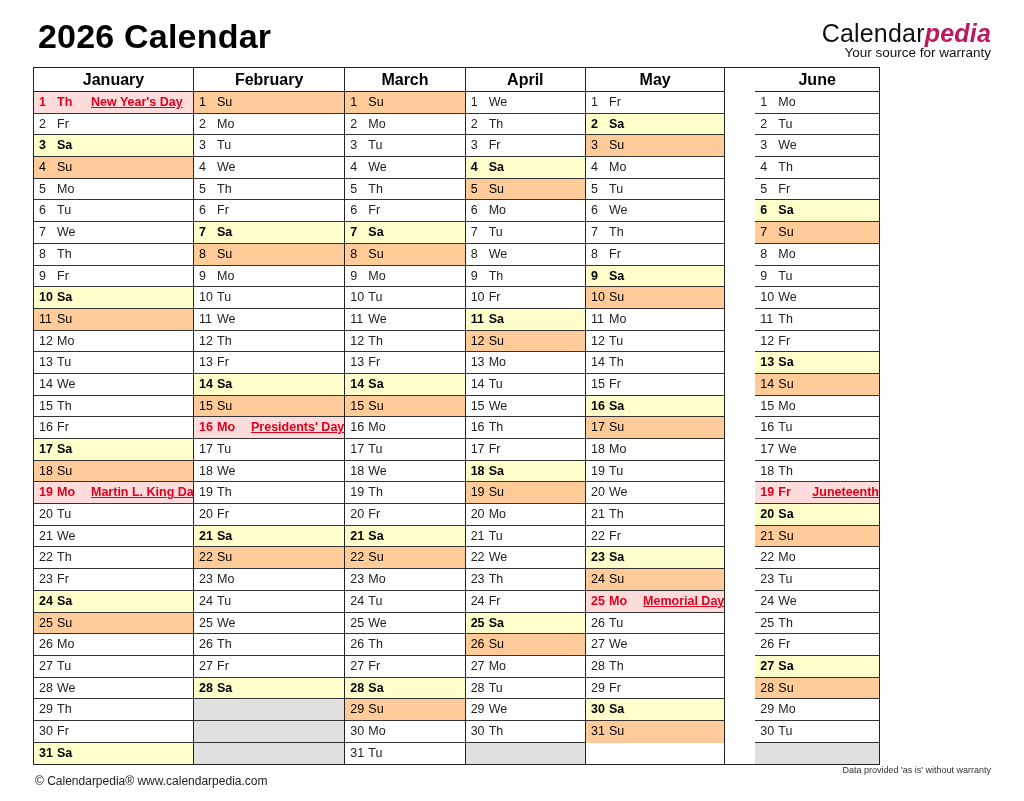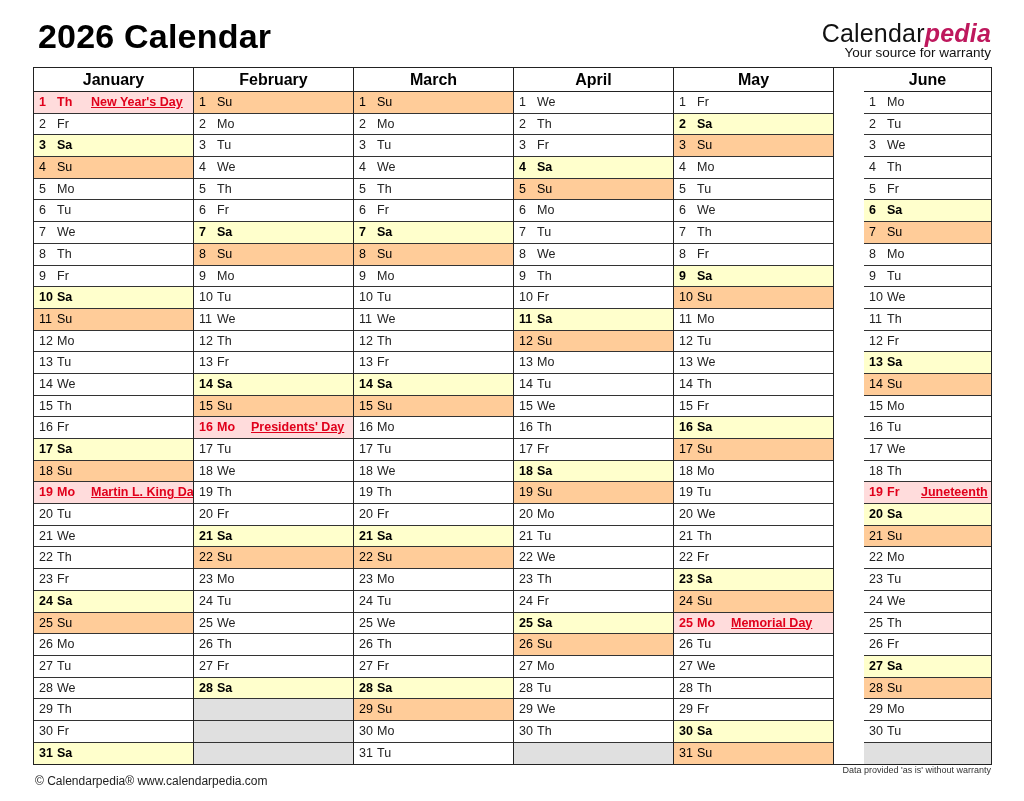--- a/index.html
+++ b/index.html
@@ -4,21 +4,21 @@
 <style>
   html, body { margin: 0; padding: 0; background: #ffffff; }
   body { width: 1024px; height: 801px; position: relative; overflow: hidden;
          font-family: "Liberation Sans", sans-serif; color: #000; }
   .title { position: absolute; left: 38px; top: 16px; font-size: 34px; font-weight: bold;
            letter-spacing: 0.2px; line-height: 40px; }
   .brand { position: absolute; right: 33px; top: 20px; text-align: right; }
   .brand-name { font-size: 25px; line-height: 26px; color: #111; letter-spacing: 0.2px; }
   .brand-name .pedia { color: #be185d; font-weight: bold; font-style: italic; }
   .brand-tag { font-size: 13.5px; line-height: 14px; color: #111; margin-top: 0px; }
-  .cal { position: absolute; left: 33px; top: 67px; width: 959px;
+  .cal { position: absolute; left: 33px; top: 67px; width: 847px;
          border: 1.5px solid #222; box-sizing: border-box; display: flex; }
   .col { width: 160px; box-sizing: border-box; border-right: 1.5px solid #222; display: flex; flex-direction: column; }
   .col:last-child { border-right: none; width: auto; flex: 1; margin-left: 30px; }
   .mhead { height: 24px; line-height: 24px; text-align: center; font-size: 16px; font-weight: bold;
            border-bottom: 1.5px solid #222; box-sizing: border-box; }
   .day { height: 21.7px; line-height: 20px; font-size: 12.5px; padding-left: 5px;
          border-bottom: 1px solid #333; box-sizing: border-box; white-space: nowrap; overflow: hidden; color: #222; }
   .day:last-child { border-bottom: none; }
   .day .num { display: inline-block; min-width: 18px; }
   .day .wd { display: inline-block; min-width: 30px; }
@@ -184,21 +184,20 @@
       <div class="day sun"><span class="num">3</span><span class="wd">Su</span></div>
       <div class="day"><span class="num">4</span><span class="wd">Mo</span></div>
       <div class="day"><span class="num">5</span><span class="wd">Tu</span></div>
       <div class="day"><span class="num">6</span><span class="wd">We</span></div>
       <div class="day"><span class="num">7</span><span class="wd">Th</span></div>
       <div class="day"><span class="num">8</span><span class="wd">Fr</span></div>
       <div class="day sat"><span class="num">9</span><span class="wd">Sa</span></div>
       <div class="day sun"><span class="num">10</span><span class="wd">Su</span></div>
       <div class="day"><span class="num">11</span><span class="wd">Mo</span></div>
       <div class="day"><span class="num">12</span><span class="wd">Tu</span></div>
-      <div class="day"><span class="num">13</span><span class="wd">We</span></div>
       <div class="day"><span class="num">14</span><span class="wd">Th</span></div>
       <div class="day"><span class="num">15</span><span class="wd">Fr</span></div>
       <div class="day sat"><span class="num">16</span><span class="wd">Sa</span></div>
       <div class="day sun"><span class="num">17</span><span class="wd">Su</span></div>
       <div class="day"><span class="num">18</span><span class="wd">Mo</span></div>
       <div class="day"><span class="num">19</span><span class="wd">Tu</span></div>
       <div class="day"><span class="num">20</span><span class="wd">We</span></div>
       <div class="day"><span class="num">21</span><span class="wd">Th</span></div>
       <div class="day"><span class="num">22</span><span class="wd">Fr</span></div>
       <div class="day sat"><span class="num">23</span><span class="wd">Sa</span></div>

